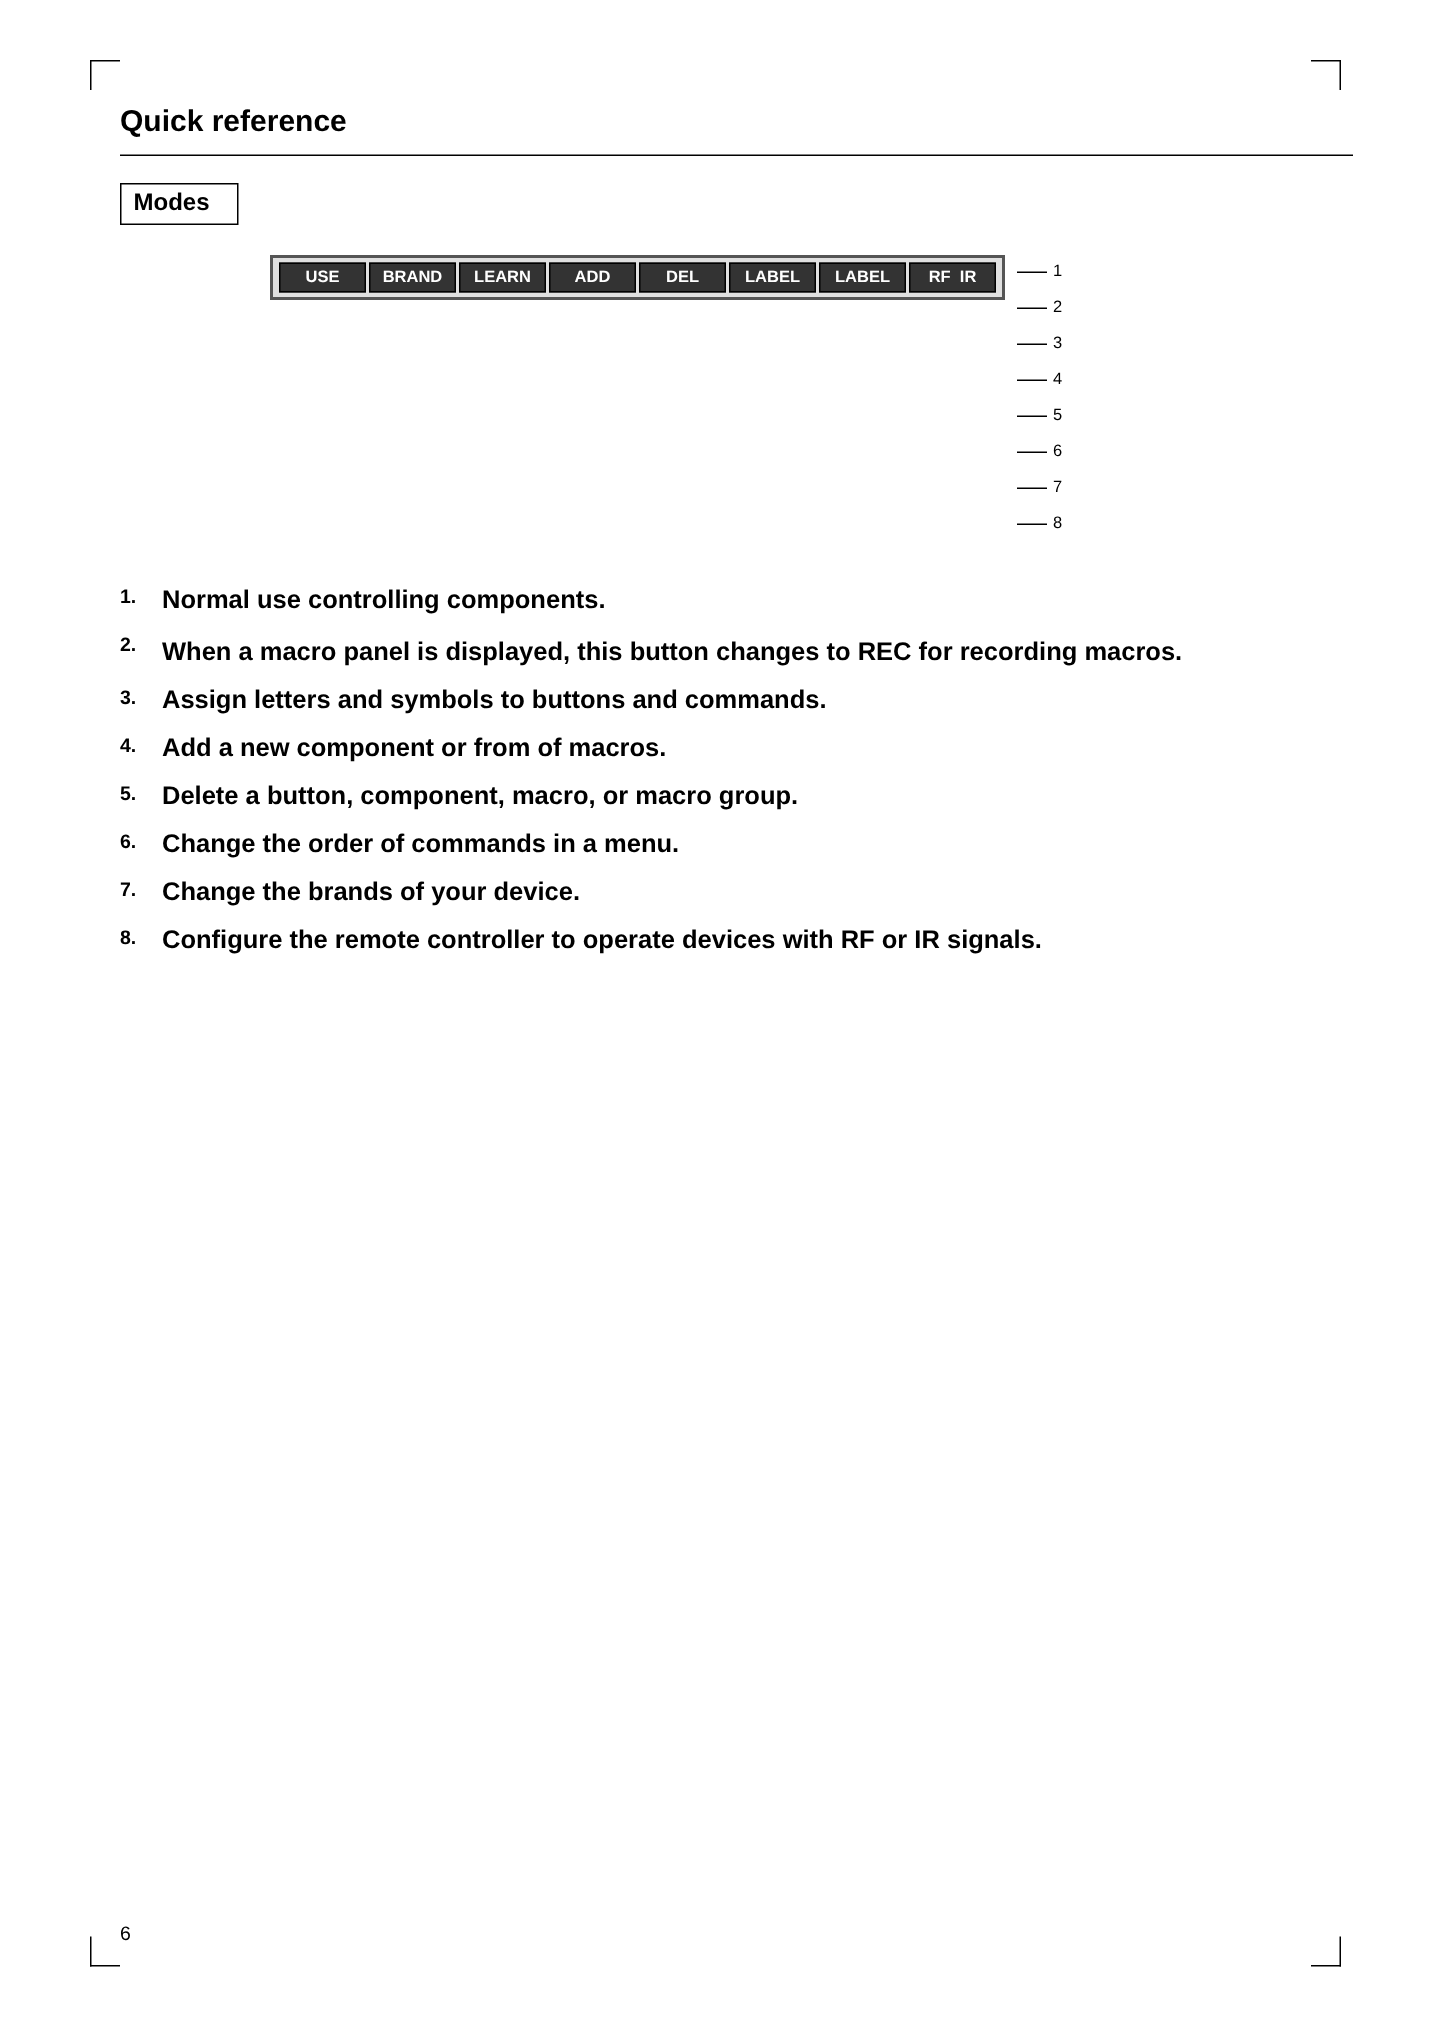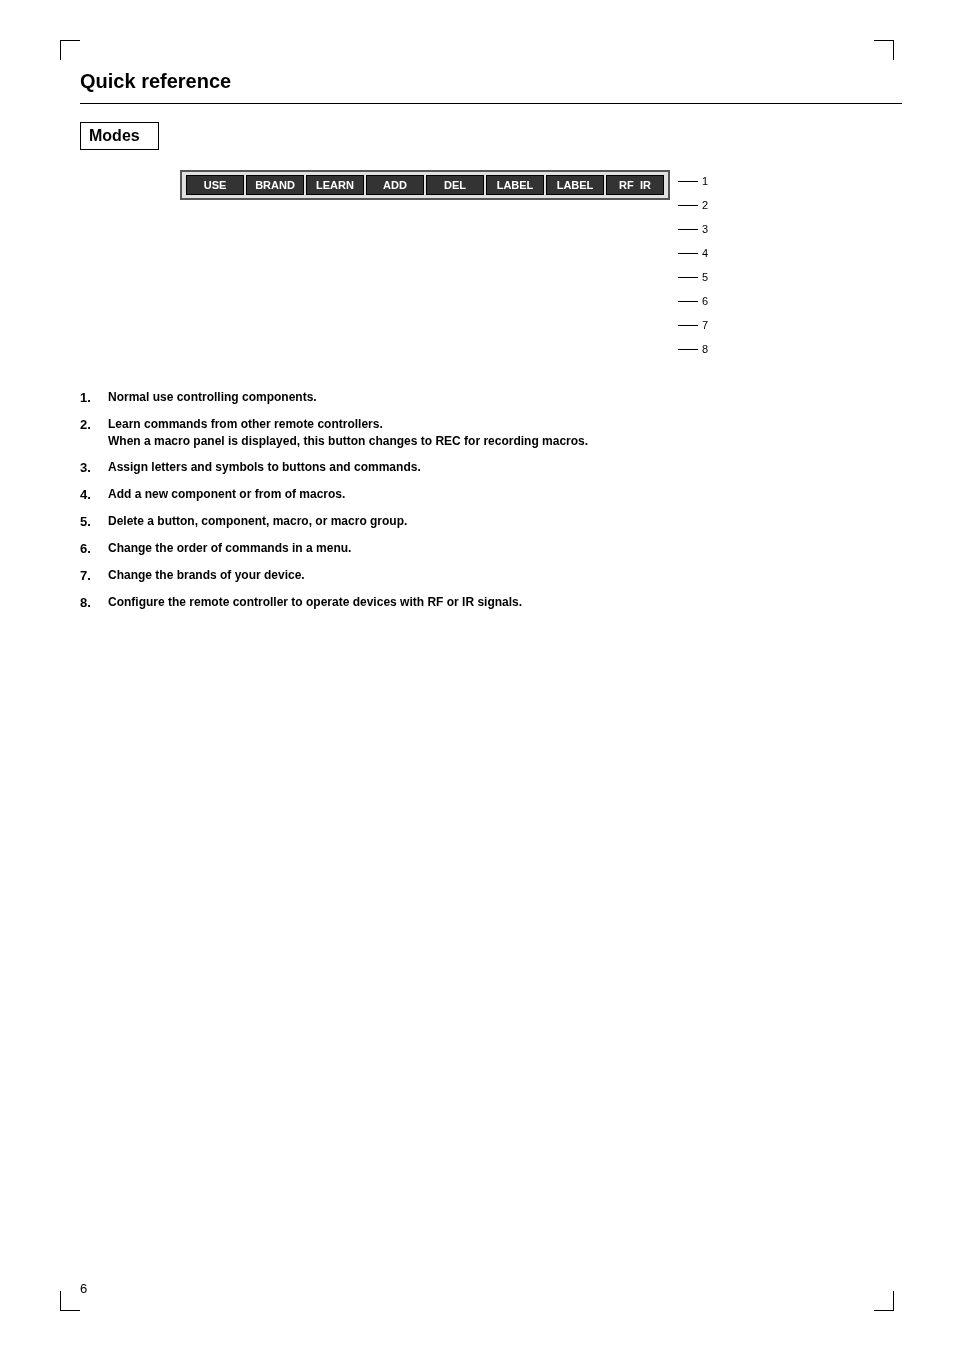--- a/index.html
+++ b/index.html
@@ -141,21 +141,21 @@
     }
 
     .list-num {
       font-weight: bold;
       font-size: 13px;
       min-width: 28px;
       flex-shrink: 0;
     }
 
     .list-content {
-      font-size: 12px;
+      font-size: 17px;
       flex: 1;
     }
 
     .list-content .main-text {
       font-weight: bold;
     }
 
     .list-content .sub-text {
       font-weight: bold;
       margin-top: 3px;
@@ -241,21 +241,20 @@
     <div class="list-item">
       <span class="list-num">1.</span>
       <div class="list-content">
         <span class="main-text">Normal use controlling components.</span>
       </div>
     </div>
 
     <div class="list-item">
       <span class="list-num">2.</span>
       <div class="list-content">
-        <div class="main-text">Learn commands from other remote controllers.</div>
         <div class="sub-text">When a macro panel is displayed, this button changes to REC for recording macros.</div>
       </div>
     </div>
 
     <div class="list-item">
       <span class="list-num">3.</span>
       <div class="list-content">
         <span class="main-text">Assign letters and symbols to buttons and commands.</span>
       </div>
     </div>

